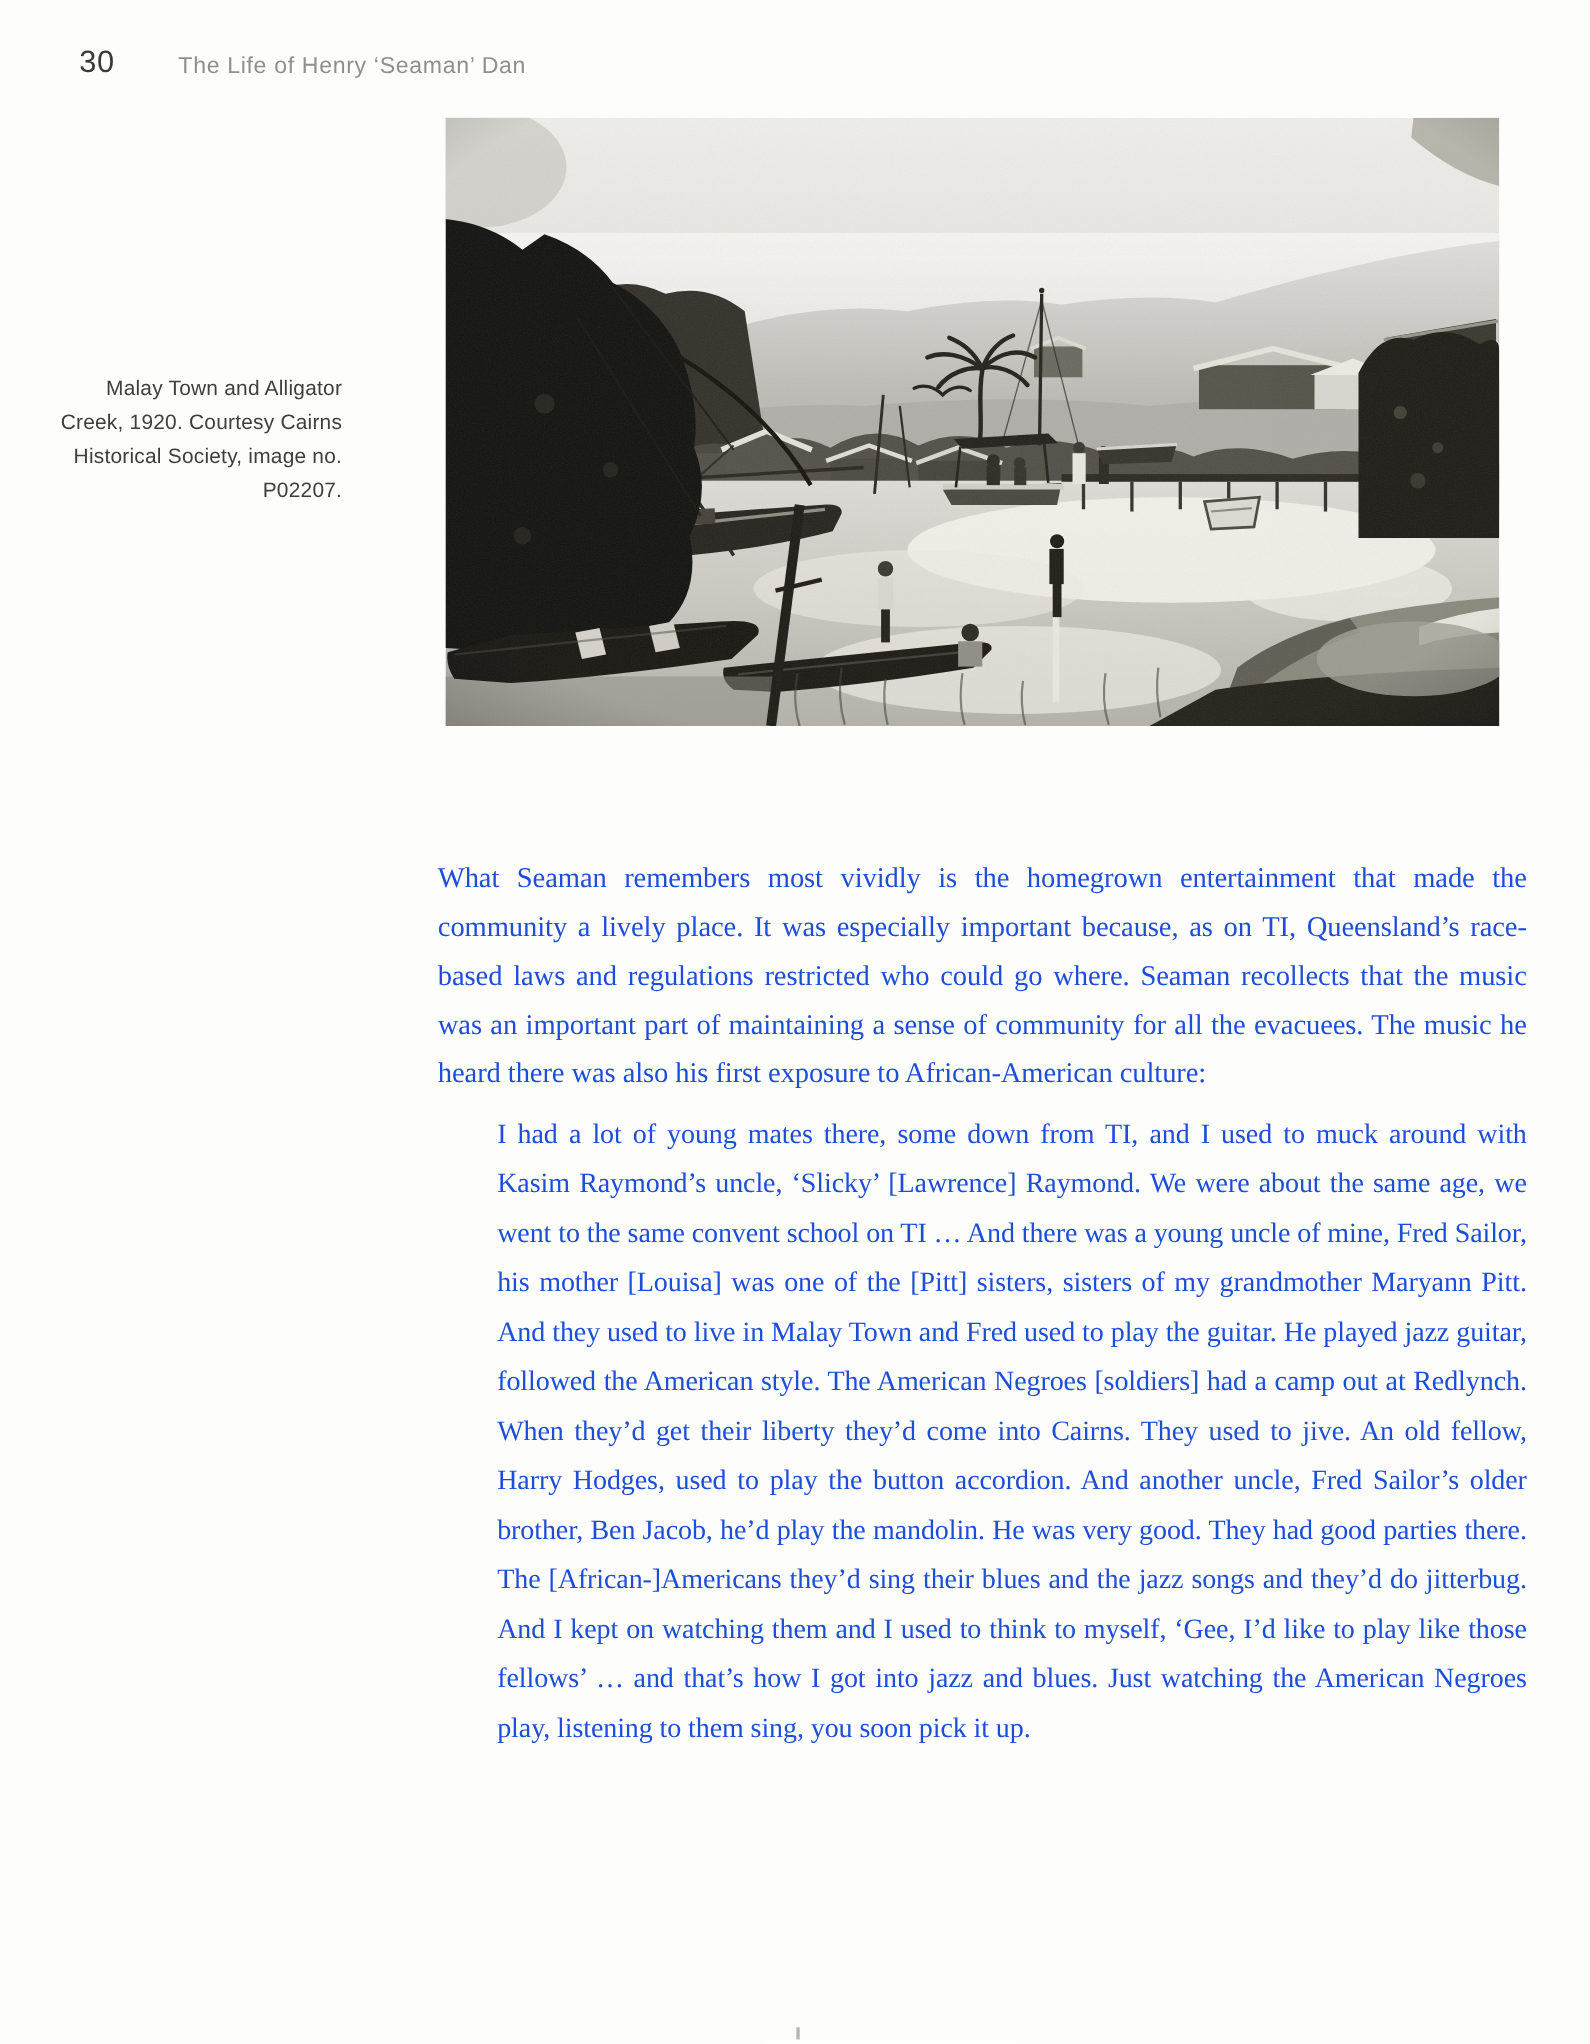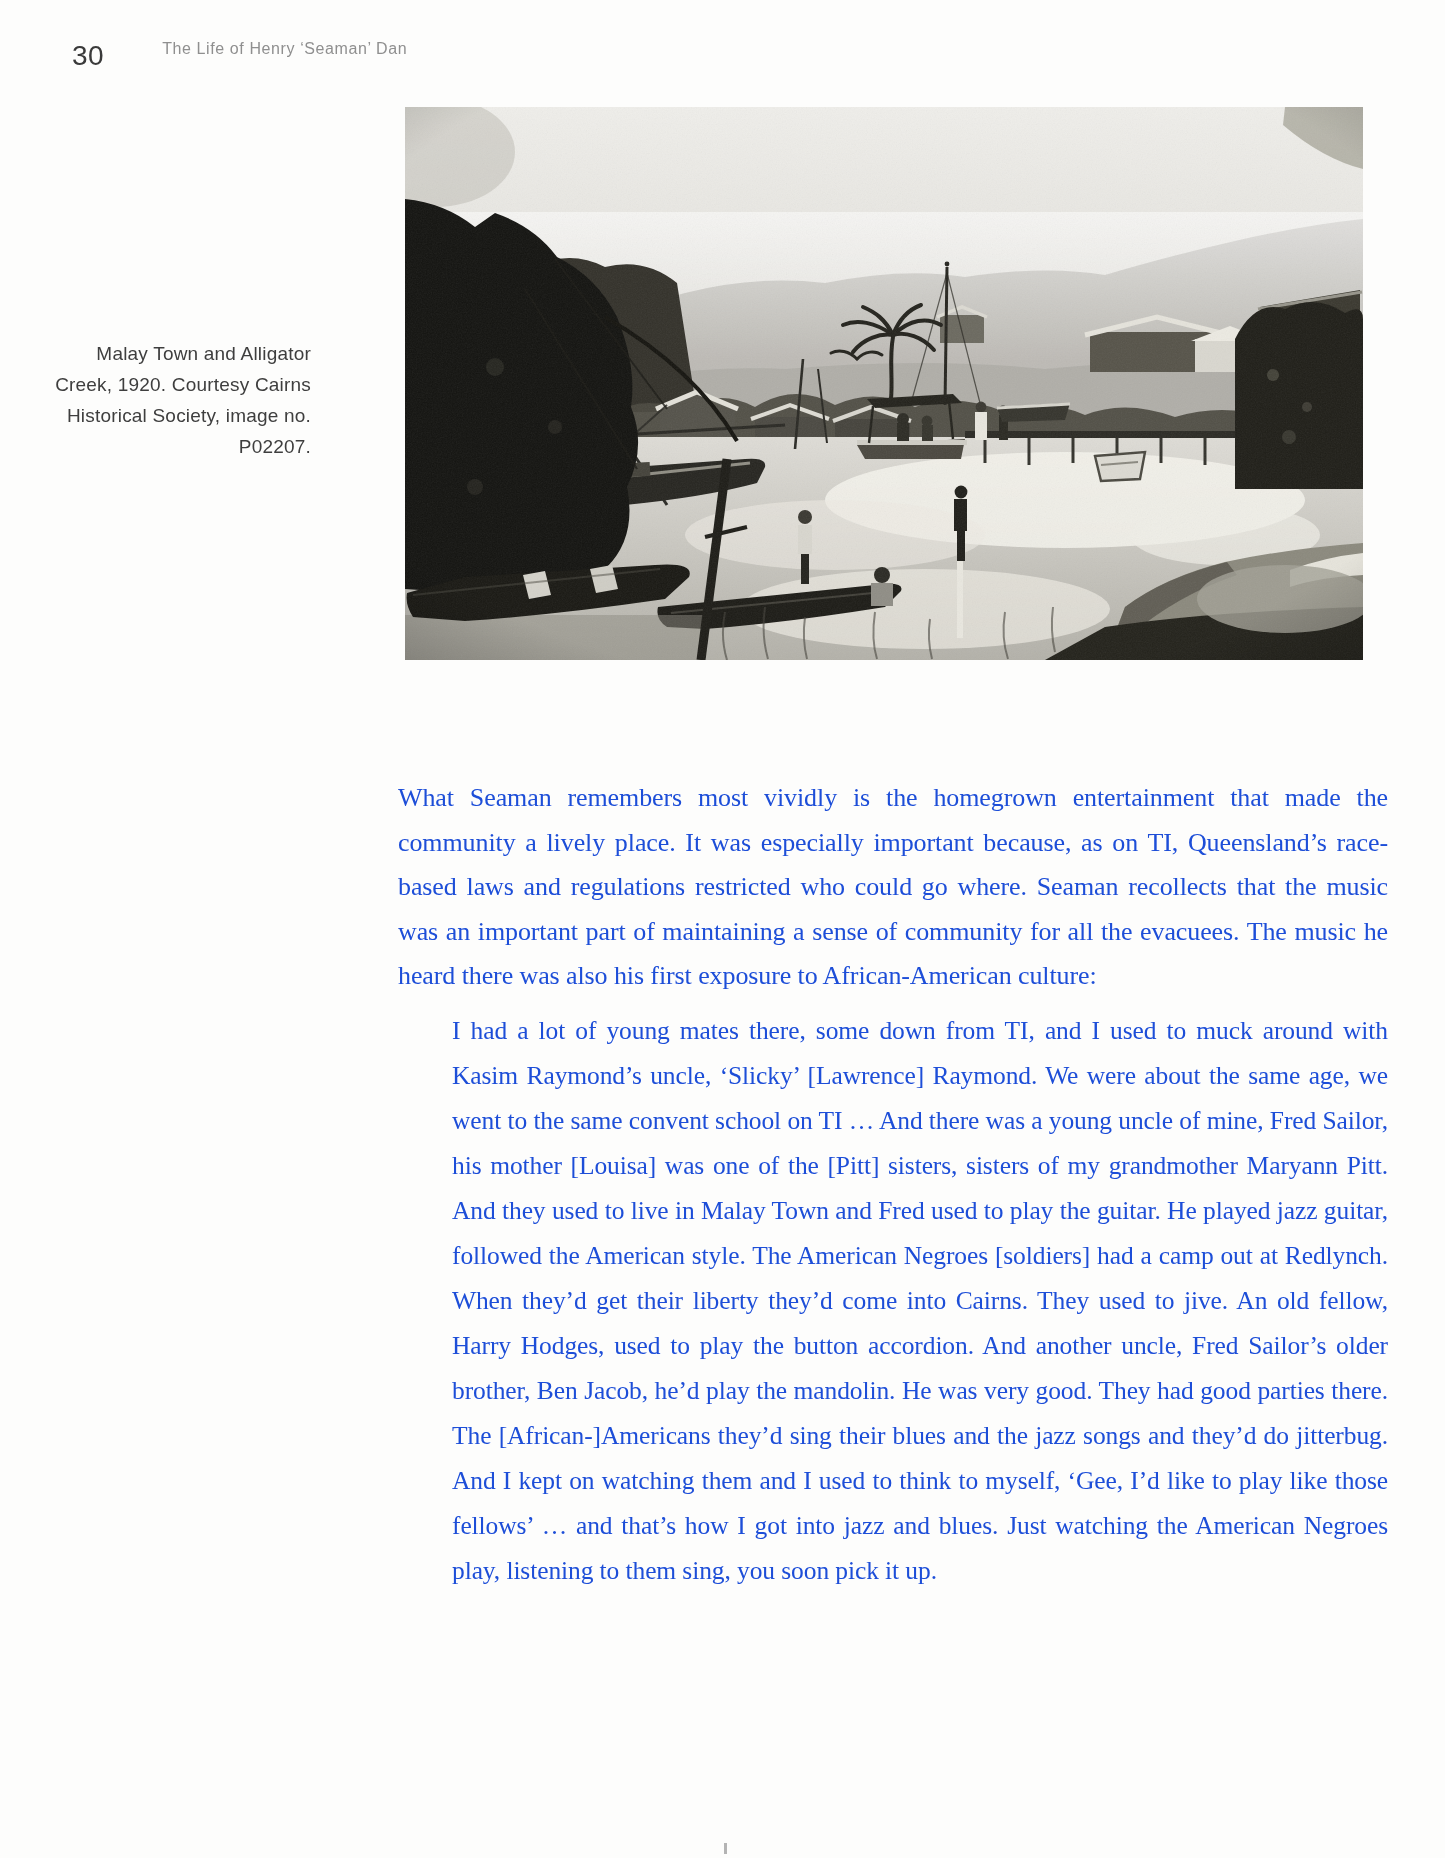--- a/index.html
+++ b/index.html
@@ -1,23 +1,23 @@
 <!DOCTYPE html>
 <html><head>
 <meta charset="utf-8">
 <style>
   * { margin:0; padding:0; box-sizing:border-box; }
   html,body { background:#ffffff; }
   body { width:1445px; height:1858px; position:relative; font-family:"Liberation Serif", serif; }
   .page { position:absolute; inset:0; background:#fdfdfc; overflow:hidden; }
 
   
-  .running-head { position:absolute; left:72px; top:40px; display:flex; align-items:flex-start; }
+  .running-head { position:absolute; left:72px; top:40px; display:flex; align-items:flex-end; }
   .pagenum { font-family:"Liberation Sans", sans-serif; font-size:28px; color:#3a3a3a; letter-spacing:.5px; }
-  .running-title { font-family:"Liberation Sans", sans-serif; font-size:16px; color:#8f8f8f; margin-left:58px; letter-spacing:.6px; }
+  .running-title { font-family:"Liberation Sans", sans-serif; font-size:21px; color:#8f8f8f; margin-left:58px; letter-spacing:.6px; }
 
   
   .caption { position:absolute; left:55px; top:338px; width:256px; text-align:right;
              font-family:"Liberation Sans", sans-serif; font-size:19px; line-height:31px;
              color:#3e3e3e; letter-spacing:.2px; }
 
   
   .photo { position:absolute; left:405px; top:107px; width:958px; height:553px; }
   .photo svg { display:block; width:958px; height:553px; }
 

